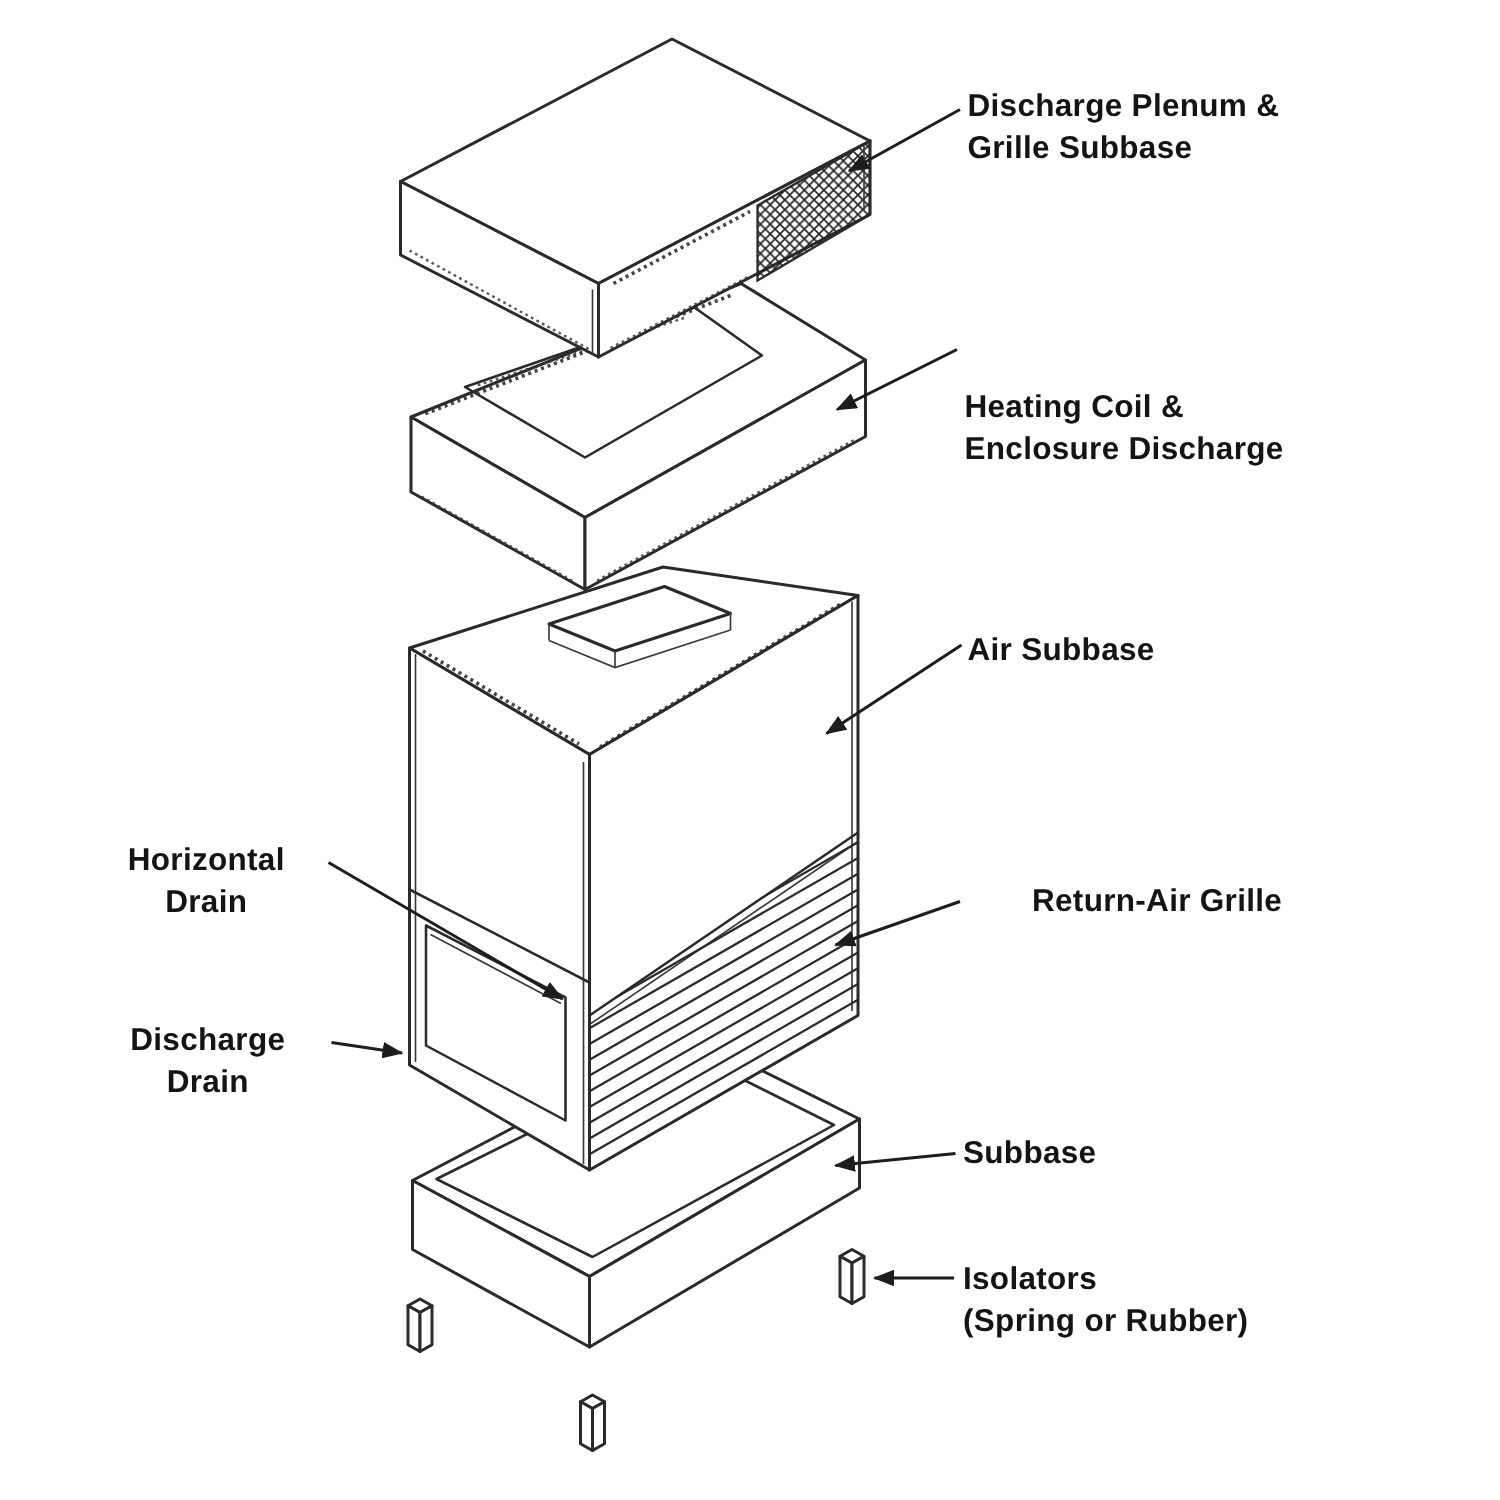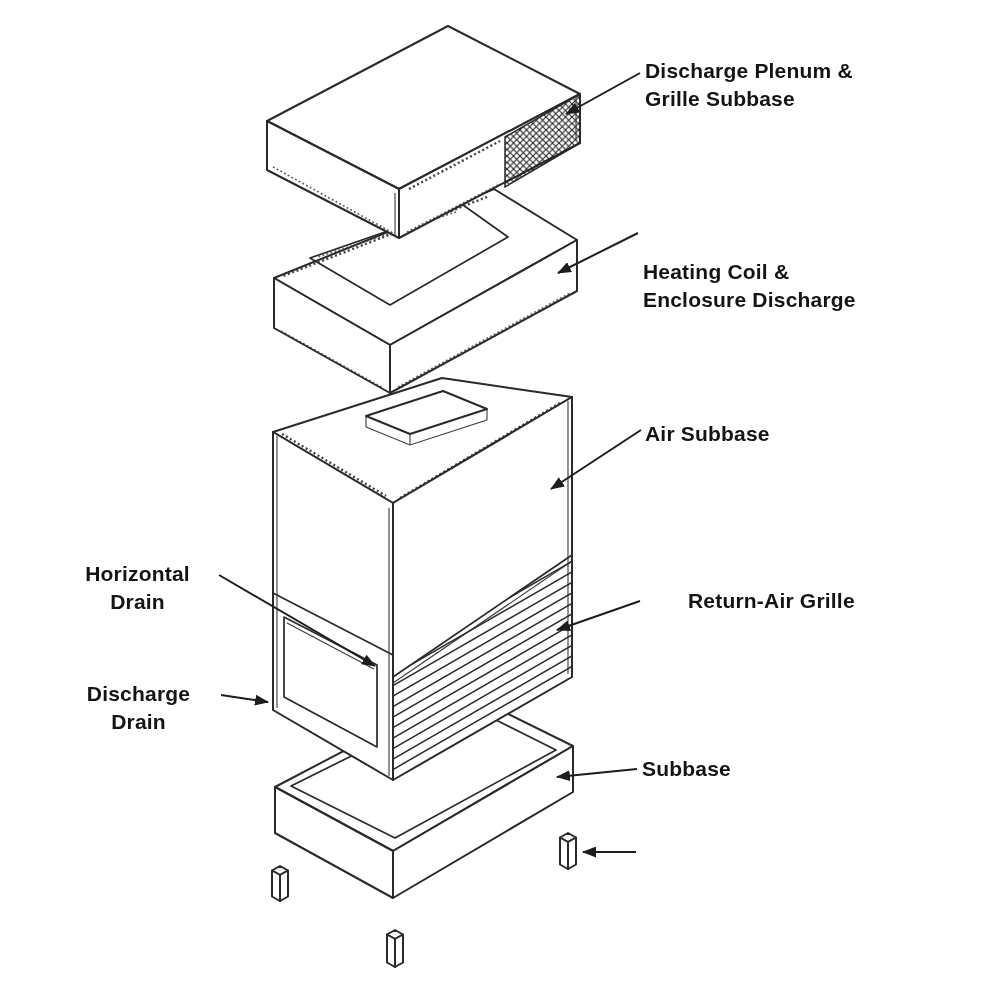--- a/index.html
+++ b/index.html
@@ -175,14 +175,18 @@
 
   <div class="lbl right" style="left:60px;top:680px;width:157px;">
     <div>Discharge</div>
     <div>Drain</div>
   </div>
 
   <div class="lbl" style="left:642px;top:755px;">
     <div>Subbase</div>
   </div>
 
+  <div class="lbl" style="left:642px;top:839px;">
+    <div>Isolators</div>
+    <div>(Spring or Rubber)</div>
+  </div>
 
 </div>
 
 </body></html>

